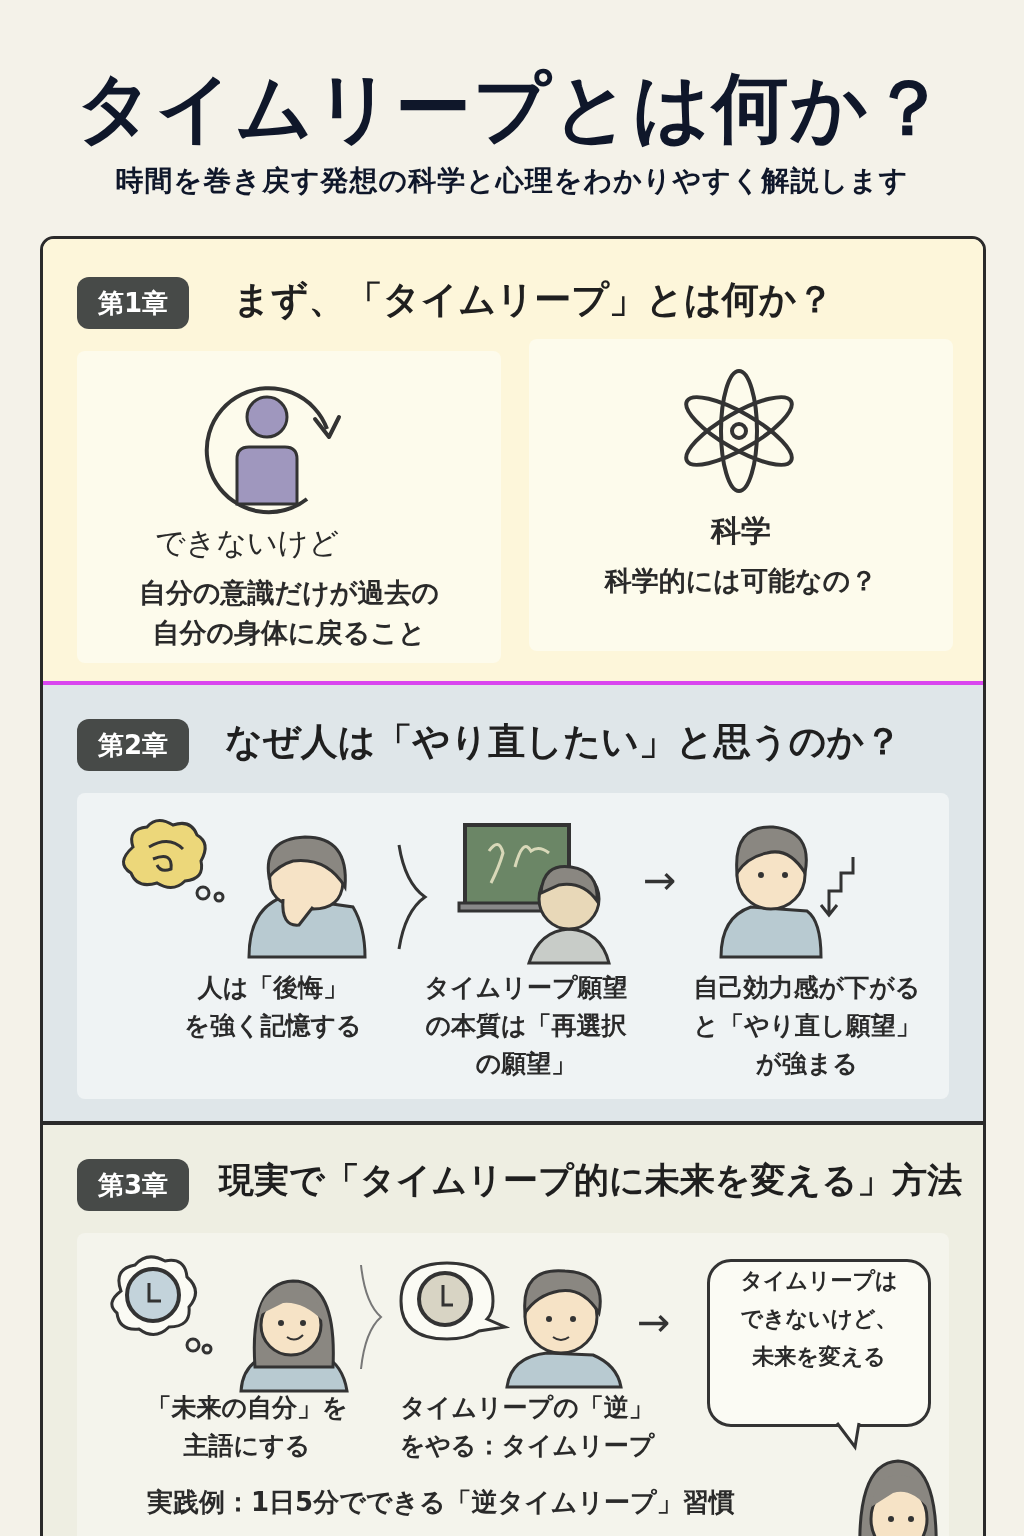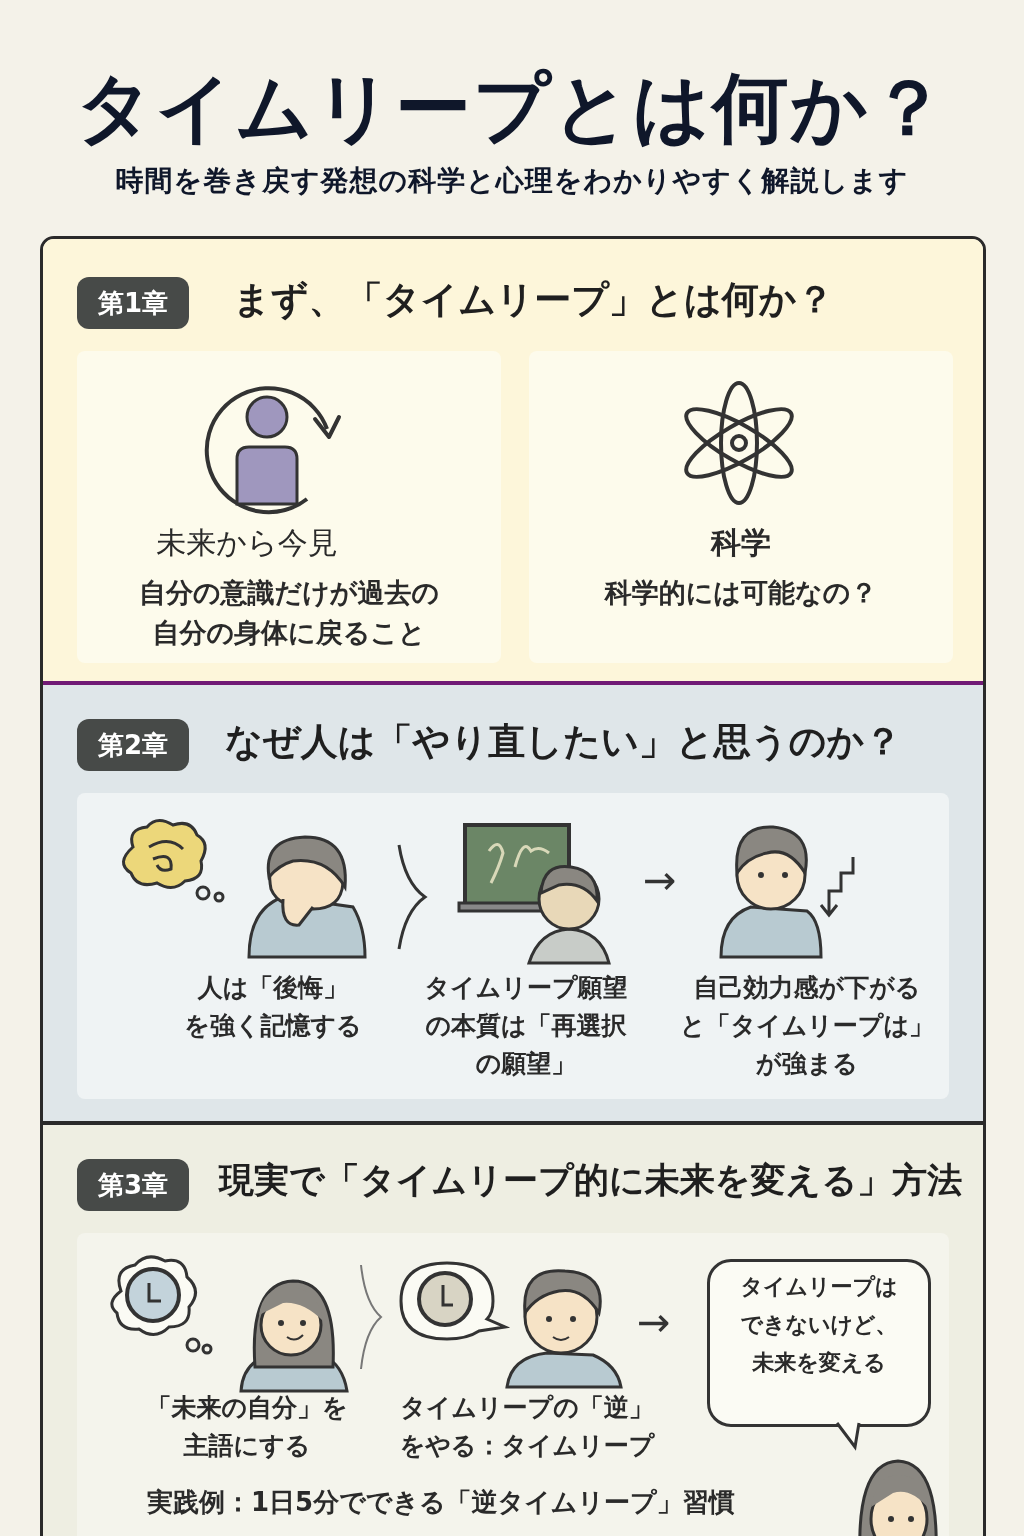--- a/index.html
+++ b/index.html
@@ -18,21 +18,21 @@
   .subtitle {
     position: absolute; left: 0; top: 162px; width: 1024px;
     text-align: center; font-size: 28px; font-weight: bold; letter-spacing: 1px;
     color: #0f172a;
   }
   .frame {
     position: absolute; left: 40px; top: 236px; width: 946px; height: 1320px;
     border: 3px solid #2a2a2a; border-radius: 14px 14px 0 0; overflow: hidden;
   }
   .section { position: absolute; left: 0; width: 100%; }
-  .sec1 { top: 0; height: 446px; background: #fdf6da; border-bottom: 4px solid #701a75; }
+  .sec1 { top: 0; height: 446px; background: #fdf6da; border-bottom: 4px solid #d946ef; }
   .sec2 { top: 446px; height: 440px; background: #dfe6e9; border-bottom: 4px solid #2a2a2a; }
   .sec3 { top: 886px; height: 440px; background: #eeeee2; }
   .chapter-badge {
     position: absolute; left: 34px; width: 112px; height: 52px;
     background: #474a48; color: #fff; border-radius: 12px;
     font-size: 26px; font-weight: bold; text-align: center; line-height: 52px;
   }
   .chapter-title {
     position: absolute; left: 176px; font-size: 37px; font-weight: bold; color: #1f1f1f;
     white-space: nowrap;
@@ -54,28 +54,28 @@
     <div class="chapter-badge" style="top:38px">第1章</div>
     <div class="chapter-title" style="top:36px; left:190px">まず、「タイムリープ」とは何か？</div>
 
     <div class="panel" style="left:34px; top:112px; width:424px; height:312px; background:#fdfbec;">
       <svg style="left:120px; top:28px;" width="150" height="130" viewBox="0 0 150 130">
         <path d="M110 120 A62 62 0 1 1 130 50" fill="none" stroke="#333" stroke-width="4"></path>
         <polyline points="118,40 132,58 142,38" fill="none" stroke="#333" stroke-width="4" stroke-linecap="round" stroke-linejoin="round"></polyline>
         <circle cx="70" cy="38" r="20" fill="#9f97be" stroke="#333" stroke-width="3"></circle>
         <path d="M40 125 V80 Q40 68 52 68 H88 Q100 68 100 80 V125 Z" fill="#9f97be" stroke="#333" stroke-width="3"></path>
       </svg>
-      <div class="card-text" style="left:0; top:172px; width:340px; font-size:30px; font-weight:normal;">未来から今見</div>
+      <div class="card-text" style="left:0; top:172px; width:340px; font-size:30px; font-weight:normal;">できないけど</div>
       <div class="card-text" style="left:0; top:222px; width:424px; font-size:27px; line-height:40px;">
         <div>自分の意識だけが過去の</div>
         <div>自分の身体に戻ること</div>
       </div>
     </div>
 
-    <div class="panel" style="left:486px; top:112px; width:424px; height:312px; background:#fdfbec;">
+    <div class="panel" style="left:486px; top:100px; width:424px; height:312px; background:#fdfbec;">
       <svg style="left:150px; top:28px;" width="120" height="128" viewBox="0 0 120 128">
         <ellipse cx="60" cy="64" rx="18" ry="60" fill="none" stroke="#333" stroke-width="4"></ellipse>
         <ellipse cx="60" cy="64" rx="18" ry="60" fill="none" stroke="#333" stroke-width="4" transform="rotate(60 60 64)"></ellipse>
         <ellipse cx="60" cy="64" rx="18" ry="60" fill="none" stroke="#333" stroke-width="4" transform="rotate(-60 60 64)"></ellipse>
         <circle cx="60" cy="64" r="7" fill="none" stroke="#333" stroke-width="4"></circle>
       </svg>
       <div class="card-text" style="left:0; top:172px; width:424px; font-size:30px;">科学</div>
       <div class="card-text" style="left:0; top:222px; width:424px; font-size:27px; line-height:40px;">科学的には可能なの？</div>
     </div>
   </div>
@@ -124,21 +124,21 @@
         <div>人は「後悔」</div>
         <div>を強く記憶する</div>
       </div>
       <div class="card-text" style="left:324px; top:176px; width:250px; font-size:25px; line-height:38px;">
         <div>タイムリープ願望</div>
         <div>の本質は「再選択</div>
         <div>の願望」</div>
       </div>
       <div class="card-text" style="left:590px; top:176px; width:280px; font-size:25px; line-height:38px;">
         <div>自己効力感が下がる</div>
-        <div>と「タイムリープは」</div>
+        <div>と「やり直し願望」</div>
         <div>が強まる</div>
       </div>
     </div>
   </div>
 
   <div class="section sec3">
     <div class="chapter-badge" style="top:34px">第3章</div>
     <div class="chapter-title" style="top:32px; left:176px; font-size:35px;">現実で「タイムリープ的に未来を変える」方法</div>
 
     <div class="panel" style="left:34px; top:108px; width:872px; height:340px; background:#f4f4ec;">
@@ -167,21 +167,21 @@
         <path d="M46 28 V48 H56" fill="none" stroke="#333" stroke-width="3"></path>
         <path d="M110 130 Q114 100 150 96 L196 98 Q220 108 224 130 Z" fill="#b8cad1" stroke="#333" stroke-width="3"></path>
         <circle cx="164" cy="60" r="36" fill="#f6e3c6" stroke="#333" stroke-width="3"></circle>
         <path d="M128 56 Q124 10 168 14 Q210 16 202 56 Q186 30 162 34 Q140 38 128 56 Z" fill="#8a8781" stroke="#333" stroke-width="3"></path>
         <circle cx="152" cy="62" r="3" fill="#333"></circle>
           <circle cx="176" cy="62" r="3" fill="#333"></circle>
         <path d="M156 80 Q164 86 172 80" fill="none" stroke="#333" stroke-width="2"></path>
       </svg>
       <div class="arrow-text" style="left:560px; top:66px;">→</div>
 
-      <div style="position:absolute; left:630px; top:26px; width:224px; height:168px; background:#fbfbf4; border:3px solid #333; border-radius:24px; text-align:center; font-size:22px; font-weight:bold; line-height:38px; padding-top:6px; color:#2a2a2a;">
+      <div style="position:absolute; left:630px; top:26px; width:224px; height:168px; background:#fbfbf4; border:3px solid #333; border-radius:24px; text-align:center; font-size:22px; font-weight:bold; line-height:38px; padding-top:0; color:#2a2a2a;">
         <div>タイムリープは</div>
         <div>できないけど、</div>
         <div>未来を変える</div>
       </div>
       <svg style="left:758px; top:190px;" width="30" height="30" viewBox="0 0 30 30">
         <path d="M2 0 L20 24 L24 0" fill="#fbfbf4" stroke="#333" stroke-width="3"></path>
       </svg>
 
       <svg style="left:776px; top:220px;" width="90" height="120" viewBox="0 0 90 120">
         <path d="M8 120 Q0 10 45 8 Q90 10 82 120 Z" fill="#8a8781" stroke="#333" stroke-width="3"></path>

